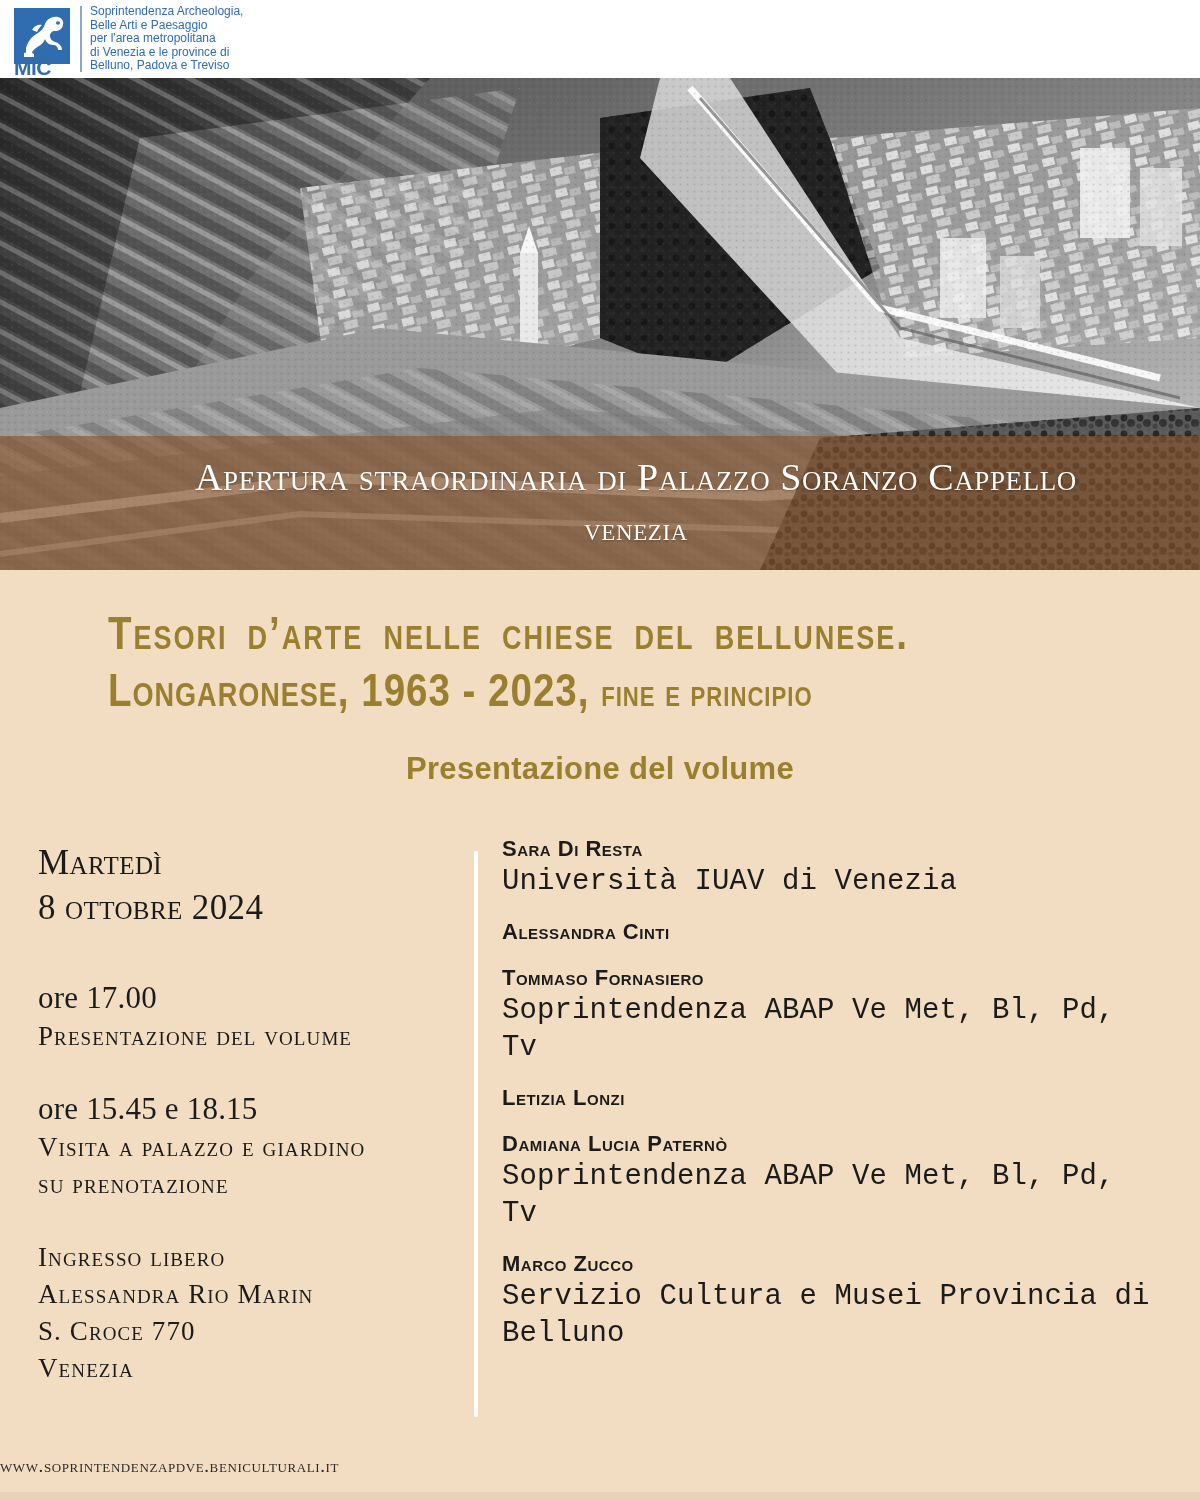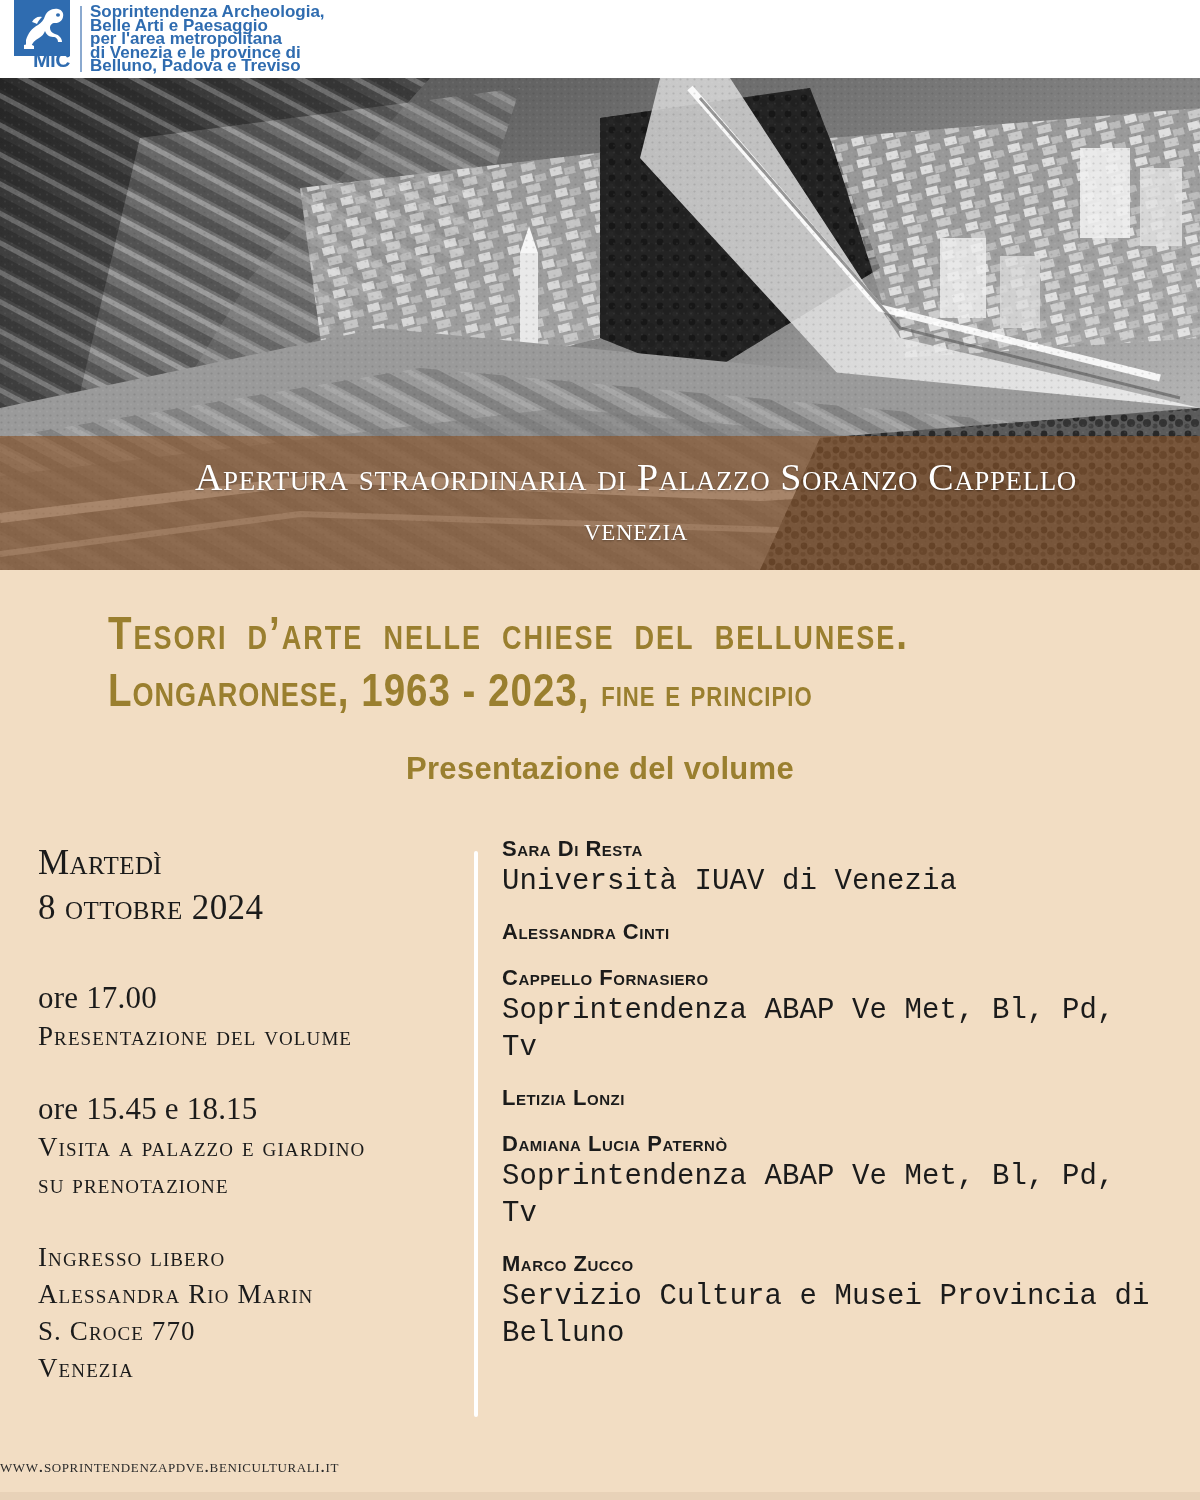--- a/index.html
+++ b/index.html
@@ -21,23 +21,22 @@
     position: absolute;
     left: 0; top: 0;
     width: 1200px; height: 78px;
     background: #ffffff;
     display: flex;
     align-items: flex-start;
   }
   .logo-block {
     position: relative;
     width: 62px; height: 70px;
-    margin-left: 10px; margin-top: 0;
+    margin-left: 10px; margin-top: 8px;
     flex: none;
-    text-align: right;
   }
   .logo-square {
     position: absolute;
     left: 4px; top: 0;
     width: 56px; height: 56px;
     background: #2f6cb0;
   }
   .logo-svg { position: absolute; left: 4px; top: 0; }
   .logo-mic {
     position: absolute;
@@ -55,24 +54,24 @@
     height: 66px;
     background: #8aa9cf;
     margin-left: 8px;
     margin-top: 6px;
     flex: none;
   }
   .header-text {
     margin-left: 8px;
     margin-top: 5px;
     color: #2f6cb0;
-    font-size: 17px;
+    font-size: 12px;
     line-height: 13.6px;
     font-family: "Liberation Sans", sans-serif;
-    font-weight: 700;
+    font-weight: 400;
   }
   .header-text div { white-space: nowrap; }
 
   
   .photo {
     position: absolute;
     left: 0; top: 78px;
     width: 1200px; height: 492px;
     overflow: hidden;
     background: #6a6a6a;
@@ -382,21 +381,21 @@
 
   <div class="right-col">
     <div class="speaker">
       <div class="sp-name">Sara Di Resta</div>
       <div class="sp-aff">Università IUAV di Venezia</div>
     </div>
     <div class="speaker">
       <div class="sp-name">Alessandra Cinti</div>
     </div>
     <div class="speaker">
-      <div class="sp-name">Cappello Fornasiero</div>
+      <div class="sp-name">Tommaso Fornasiero</div>
       <div class="sp-aff">Soprintendenza ABAP Ve Met, Bl, Pd, Tv</div>
     </div>
     <div class="speaker">
       <div class="sp-name">Letizia Lonzi</div>
     </div>
     <div class="speaker">
       <div class="sp-name">Damiana Lucia Paternò</div>
       <div class="sp-aff">Soprintendenza ABAP Ve Met, Bl, Pd, Tv</div>
     </div>
     <div class="speaker">

